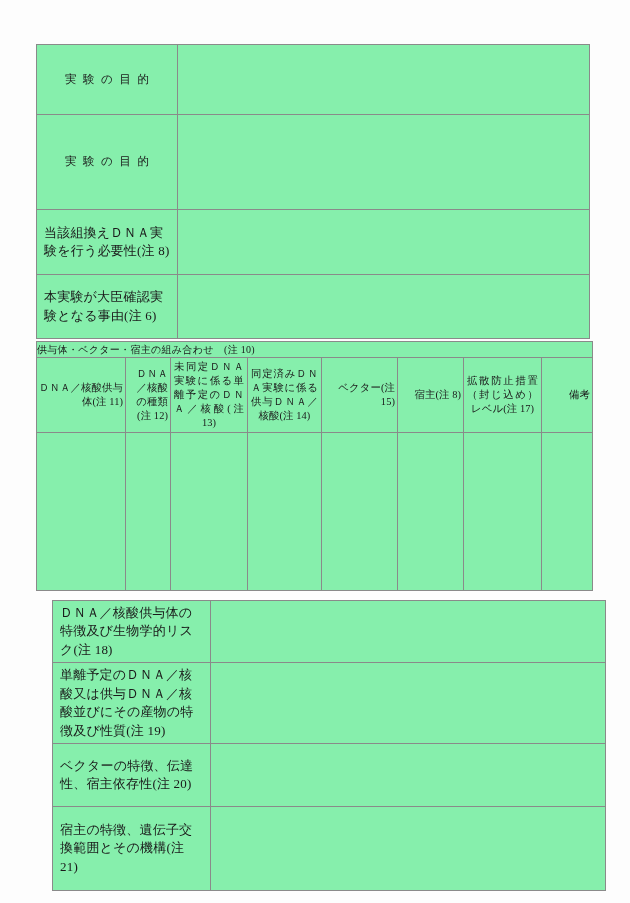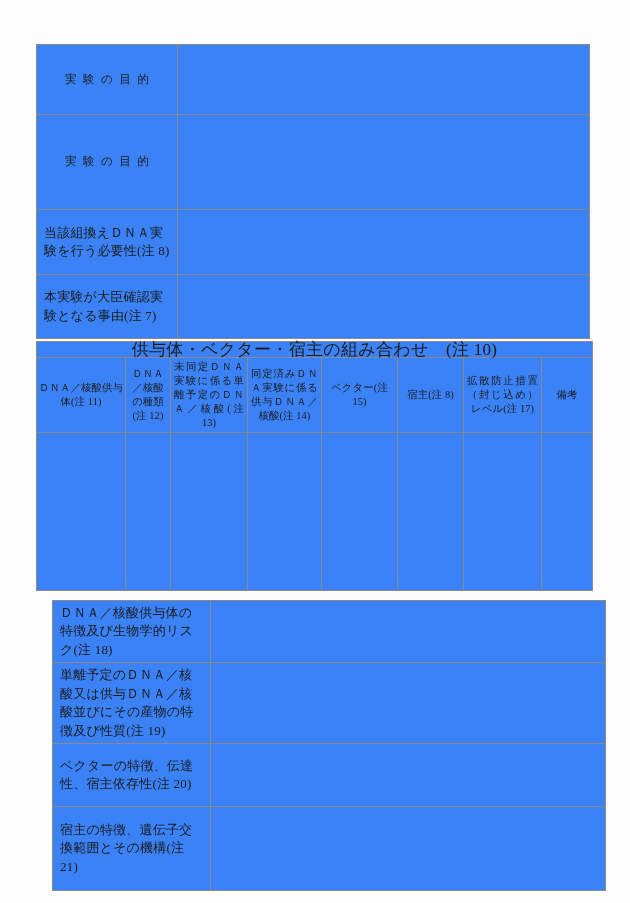--- a/index.html
+++ b/index.html
@@ -25,21 +25,21 @@
   table.form {
     position: absolute;
     border-collapse: collapse;
     table-layout: fixed;
     background: #fdfdfd;
   }
   table.form td {
     border: 1px solid #8a8a8a;
     vertical-align: middle;
     padding: 0;
-    background: #3b82f6;
+    background: #86efac;
   }
 
   
   #table-purpose {
     left: 36px;
     top: 44px;
     width: 553px;
   }
   .lbl-wide {
     text-align: center;
@@ -59,28 +59,27 @@
     background: #fdfdfd;
   }
 
   
   #table-combination {
     left: 36px;
     top: 341px;
     width: 556px;
   }
   #table-combination td.title {
-    text-align: center;
-    font-size: 17px;
+    font-size: 10px;
     height: 15px;
     line-height: 15px;
     letter-spacing: 0.3px;
   }
   #table-combination td.colhead {
-    text-align: center;
+    text-align: right;
     font-size: 10.4px;
     line-height: 1.33;
     padding: 2px 2px !important;
     vertical-align: middle;
     letter-spacing: 0.1px;
   }
   #table-combination td.colhead.justify {
     text-align: justify;
     text-align-last: center;
     padding: 2px 3px !important;
@@ -124,21 +123,21 @@
       </tr>
       <tr>
         <td class="lbl-wide h-94">実験の目的</td>
         <td class="fill-cell h-94"></td>
       </tr>
       <tr>
         <td class="lbl-left h-58">当該組換えＤＮＡ実験を行う必要性(注 8)</td>
         <td class="fill-cell h-58"></td>
       </tr>
       <tr>
-        <td class="lbl-left h-57">本実験が大臣確認実験となる事由(注 7)</td>
+        <td class="lbl-left h-57">本実験が大臣確認実験となる事由(注 6)</td>
         <td class="fill-cell h-57"></td>
       </tr>
     </tbody>
   </table>
 
   <table class="form" id="table-combination">
     <colgroup>
       <col style="width:89px">
         <col style="width:45px">
         <col style="width:77px">

